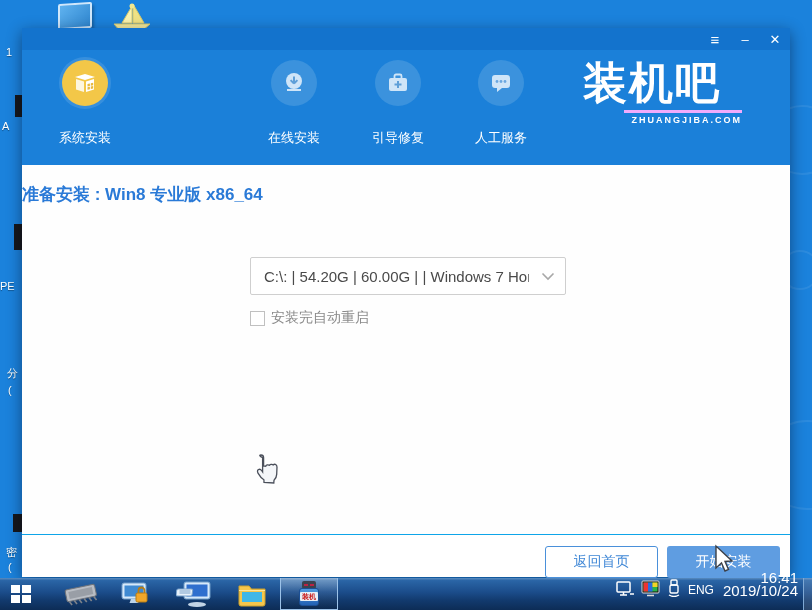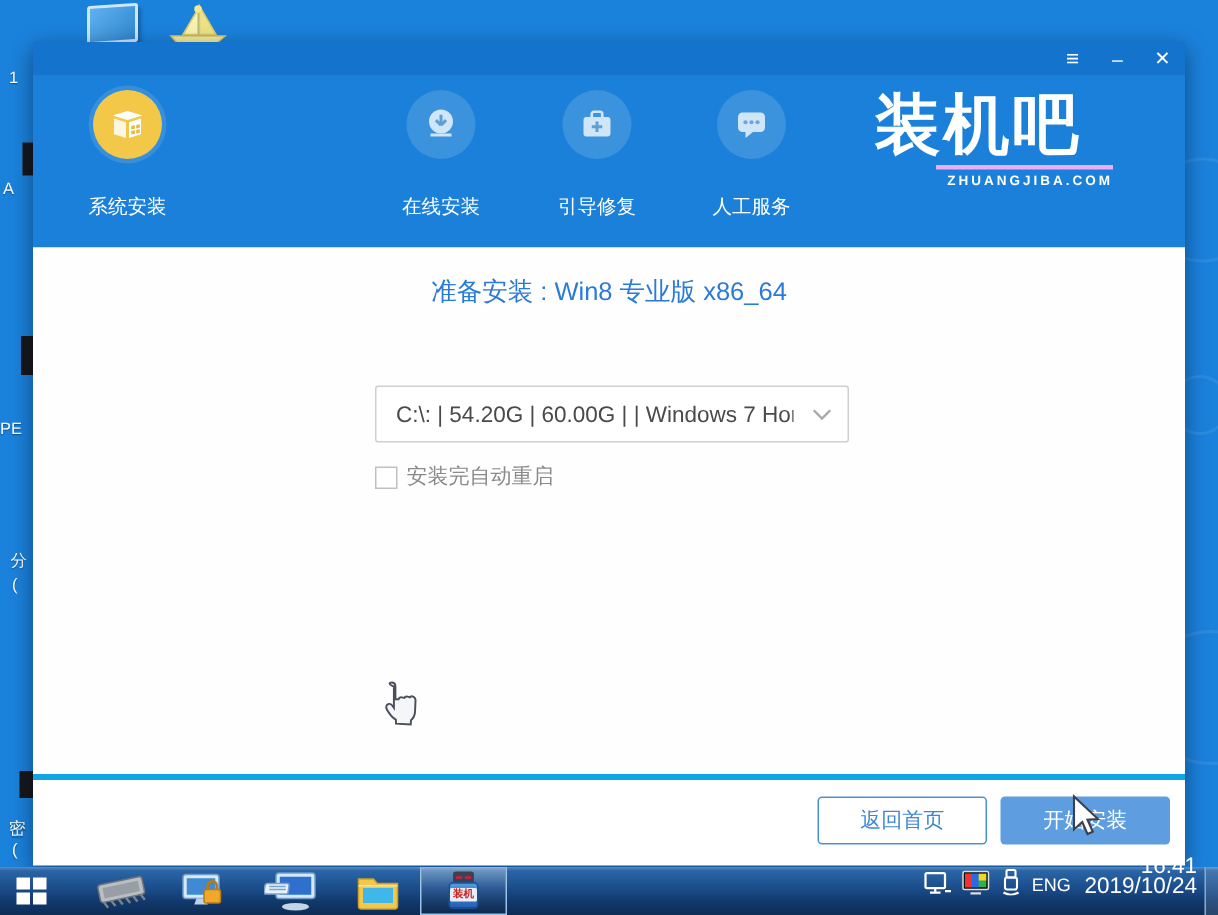--- a/index.html
+++ b/index.html
@@ -42,34 +42,34 @@
   .nav-label { margin-top:23px; color:#fff; font-size:13px; }
   .nav-1 { left:17px; } .nav-2 { left:122px; } .nav-3 { left:226px; } .nav-4 { left:330px; } .nav-5 { left:433px; }
 
   .logo { position:absolute; right:48px; top:8px; width:180px; text-align:center; color:#fff; }
   .logo-text { font-size:44px; font-weight:bold; letter-spacing:2px; line-height:52px;
     font-family:"Liberation Serif","DejaVu Serif",serif; }
   .logo-domain { font-size:9px; letter-spacing:2px; text-align:right; border-top:3px solid #f0abfc;
     margin-left:62px; padding-top:2px; font-weight:bold; }
 
   .content { position:absolute; left:0; top:137px; width:100%; height:369px; background:#fefefe; }
-  .main-title { text-align:center; margin-top:18px; color:#2a7ad7; font-size:17px; font-weight:normal; }
+  .main-title { text-align:left; margin-top:18px; color:#2a7ad7; font-size:17px; font-weight:bold; }
   .main-subtitle { text-align:center; margin-top:14px; color:#bcbcbc; font-size:13px; }
   .drive-select { position:absolute; left:228px; top:92px; width:316px; height:38px;
     border:1px solid #cfcfcf; border-radius:2px; background:#fff; display:flex; align-items:center; }
   .drive-value { padding-left:13px; font-size:15px; color:#4a4a4a; width:278px;
     overflow:hidden; white-space:nowrap; }
   .chev { margin-left:auto; margin-right:10px; }
   .checkbox-row { position:absolute; left:228px; top:144px; display:flex; align-items:center; }
   .checkbox-box { width:15px; height:15px; border:1px solid #c0c0c0; background:#fff; }
   .checkbox-label { margin-left:6px; font-size:14px; color:#8a8a8a; }
   .hand-cursor { position:absolute; left:228px; top:286px; }
 
-  .footer { position:absolute; left:0; top:488px; width:100%; height:43px; background:#fff;
-    border-top:4px solid #0ea5e9; }
+  .footer { position:absolute; left:0; top:506px; width:100%; height:43px; background:#fff;
+    border-top:1px solid #0ea5e9; }
   .btn { position:absolute; top:11px; width:113px; height:32px; border-radius:3px;
     font-size:14px; display:flex; align-items:center; justify-content:center; cursor:default; }
   .btn-back { left:523px; background:#fff; border:1px solid #4a90da; color:#3f87d6; }
   .btn-install { left:645px; background:#5f9de1; color:#fff; border:0; }
   .arrow-cursor { position:absolute; left:690px; top:9px; }
 
   
   .taskbar { position:absolute; left:0; top:578px; width:812px; height:32px;
     background:linear-gradient(#5a8cc0 0,#2a65a6 8%,#1b4c8a 45%,#123a6e 70%,#0d2c56 100%); display:flex; align-items:center; }
   .tb-start { width:42px; height:100%; display:flex; align-items:center; justify-content:center; }

